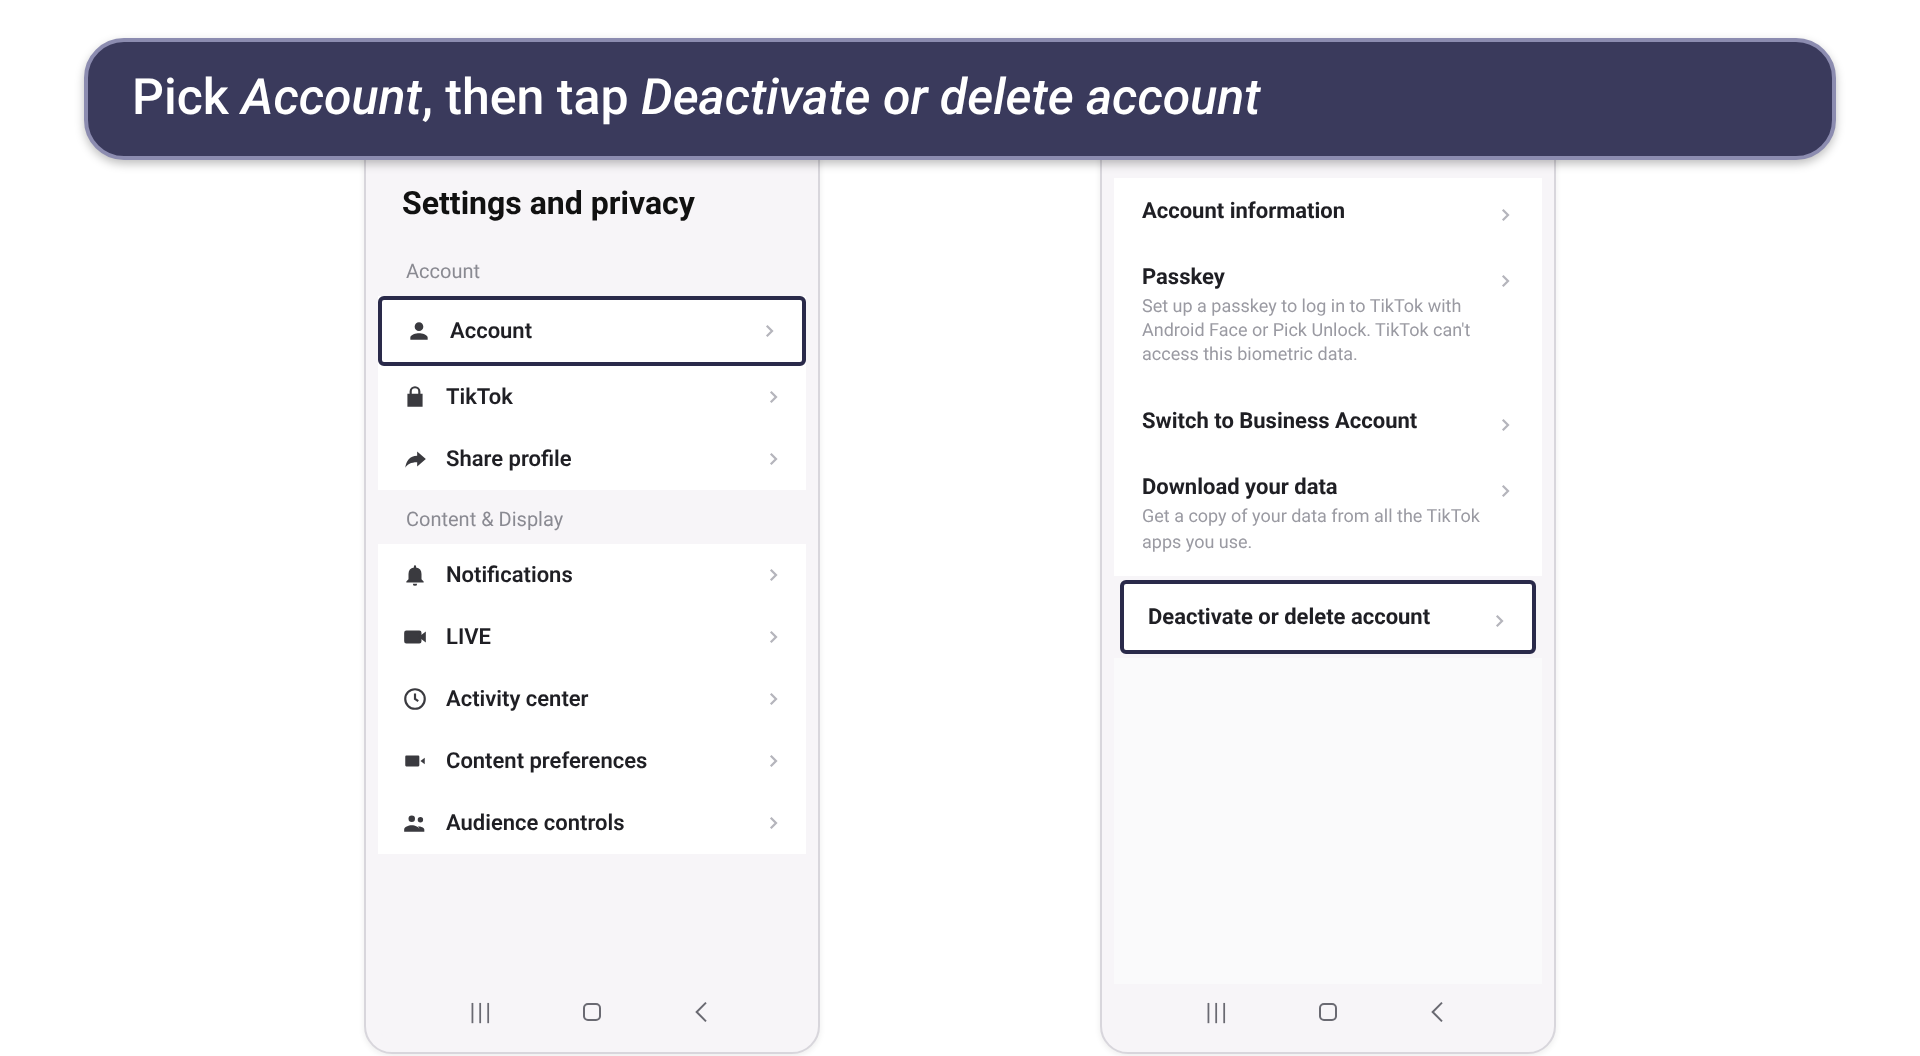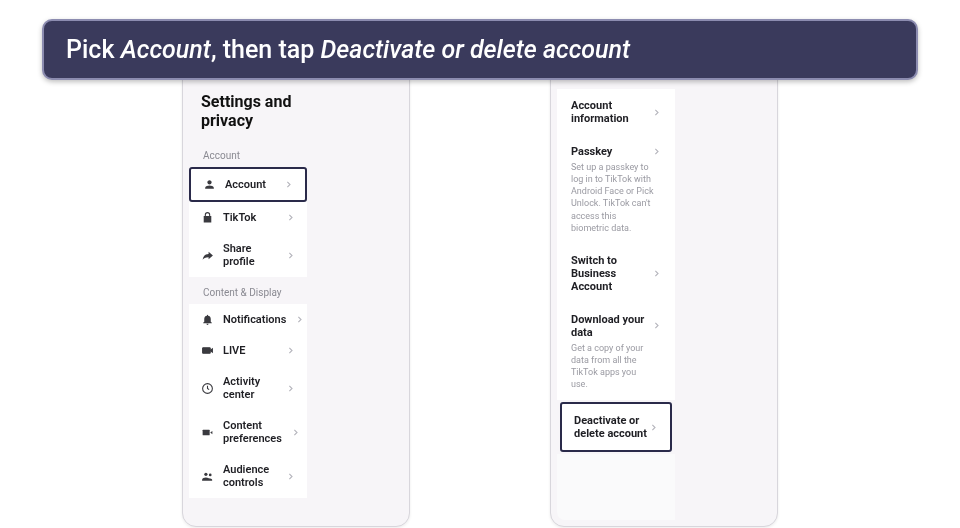--- a/index.html
+++ b/index.html
@@ -14,21 +14,21 @@
     .instruction-banner {
       position: absolute;
       top: 19px;
       left: 42px;
       right: 42px;
       background: #3a3a5c;
       color: #ffffff;
       font-size: 25px;
       font-weight: 500;
       padding: 14px 22px;
-      border-radius: 10px;
+      border-radius: 20px;
       border: 2px solid #8c8cb0;
       box-shadow: 0 2px 5px rgba(0,0,0,0.25);
     }
     .instruction-banner em { font-style: italic; }
     .phones {
       position: absolute;
       top: 30px;
       left: 0;
       right: 0;
       display: flex;
@@ -47,21 +47,21 @@
       flex-direction: column;
       box-shadow: 0 1px 3px rgba(0,0,0,0.08);
       position: relative;
     }
     .phone-screen {
       flex: 1;
       background: #f7f5f8;
       border-radius: 8px;
       overflow: hidden;
       display: flex;
-      flex-direction: row;
+      flex-direction: column;
     }
     .phone-content {
       flex: 1;
       overflow: hidden;
     }
     .screen-title {
       font-size: 16px;
       font-weight: 700;
       color: #111;
       padding: 55px 12px 10px 12px;
@@ -117,21 +117,21 @@
       position: relative;
     }
     .list2 .row.outlined {
       border: 2px solid #2a2a4a;
       border-radius: 3px;
       margin: 2px 3px;
       padding: 10px 12px;
     }
     .list2 .row-head {
       display: flex;
-      align-items: center;
+      align-items: flex-end;
       justify-content: space-between;
     }
     .list2 .row-title {
       font-size: 11px;
       font-weight: 700;
       color: #1f1f24;
     }
     .list2 .row-sub {
       font-size: 9px;
       color: #9a9aa2;

